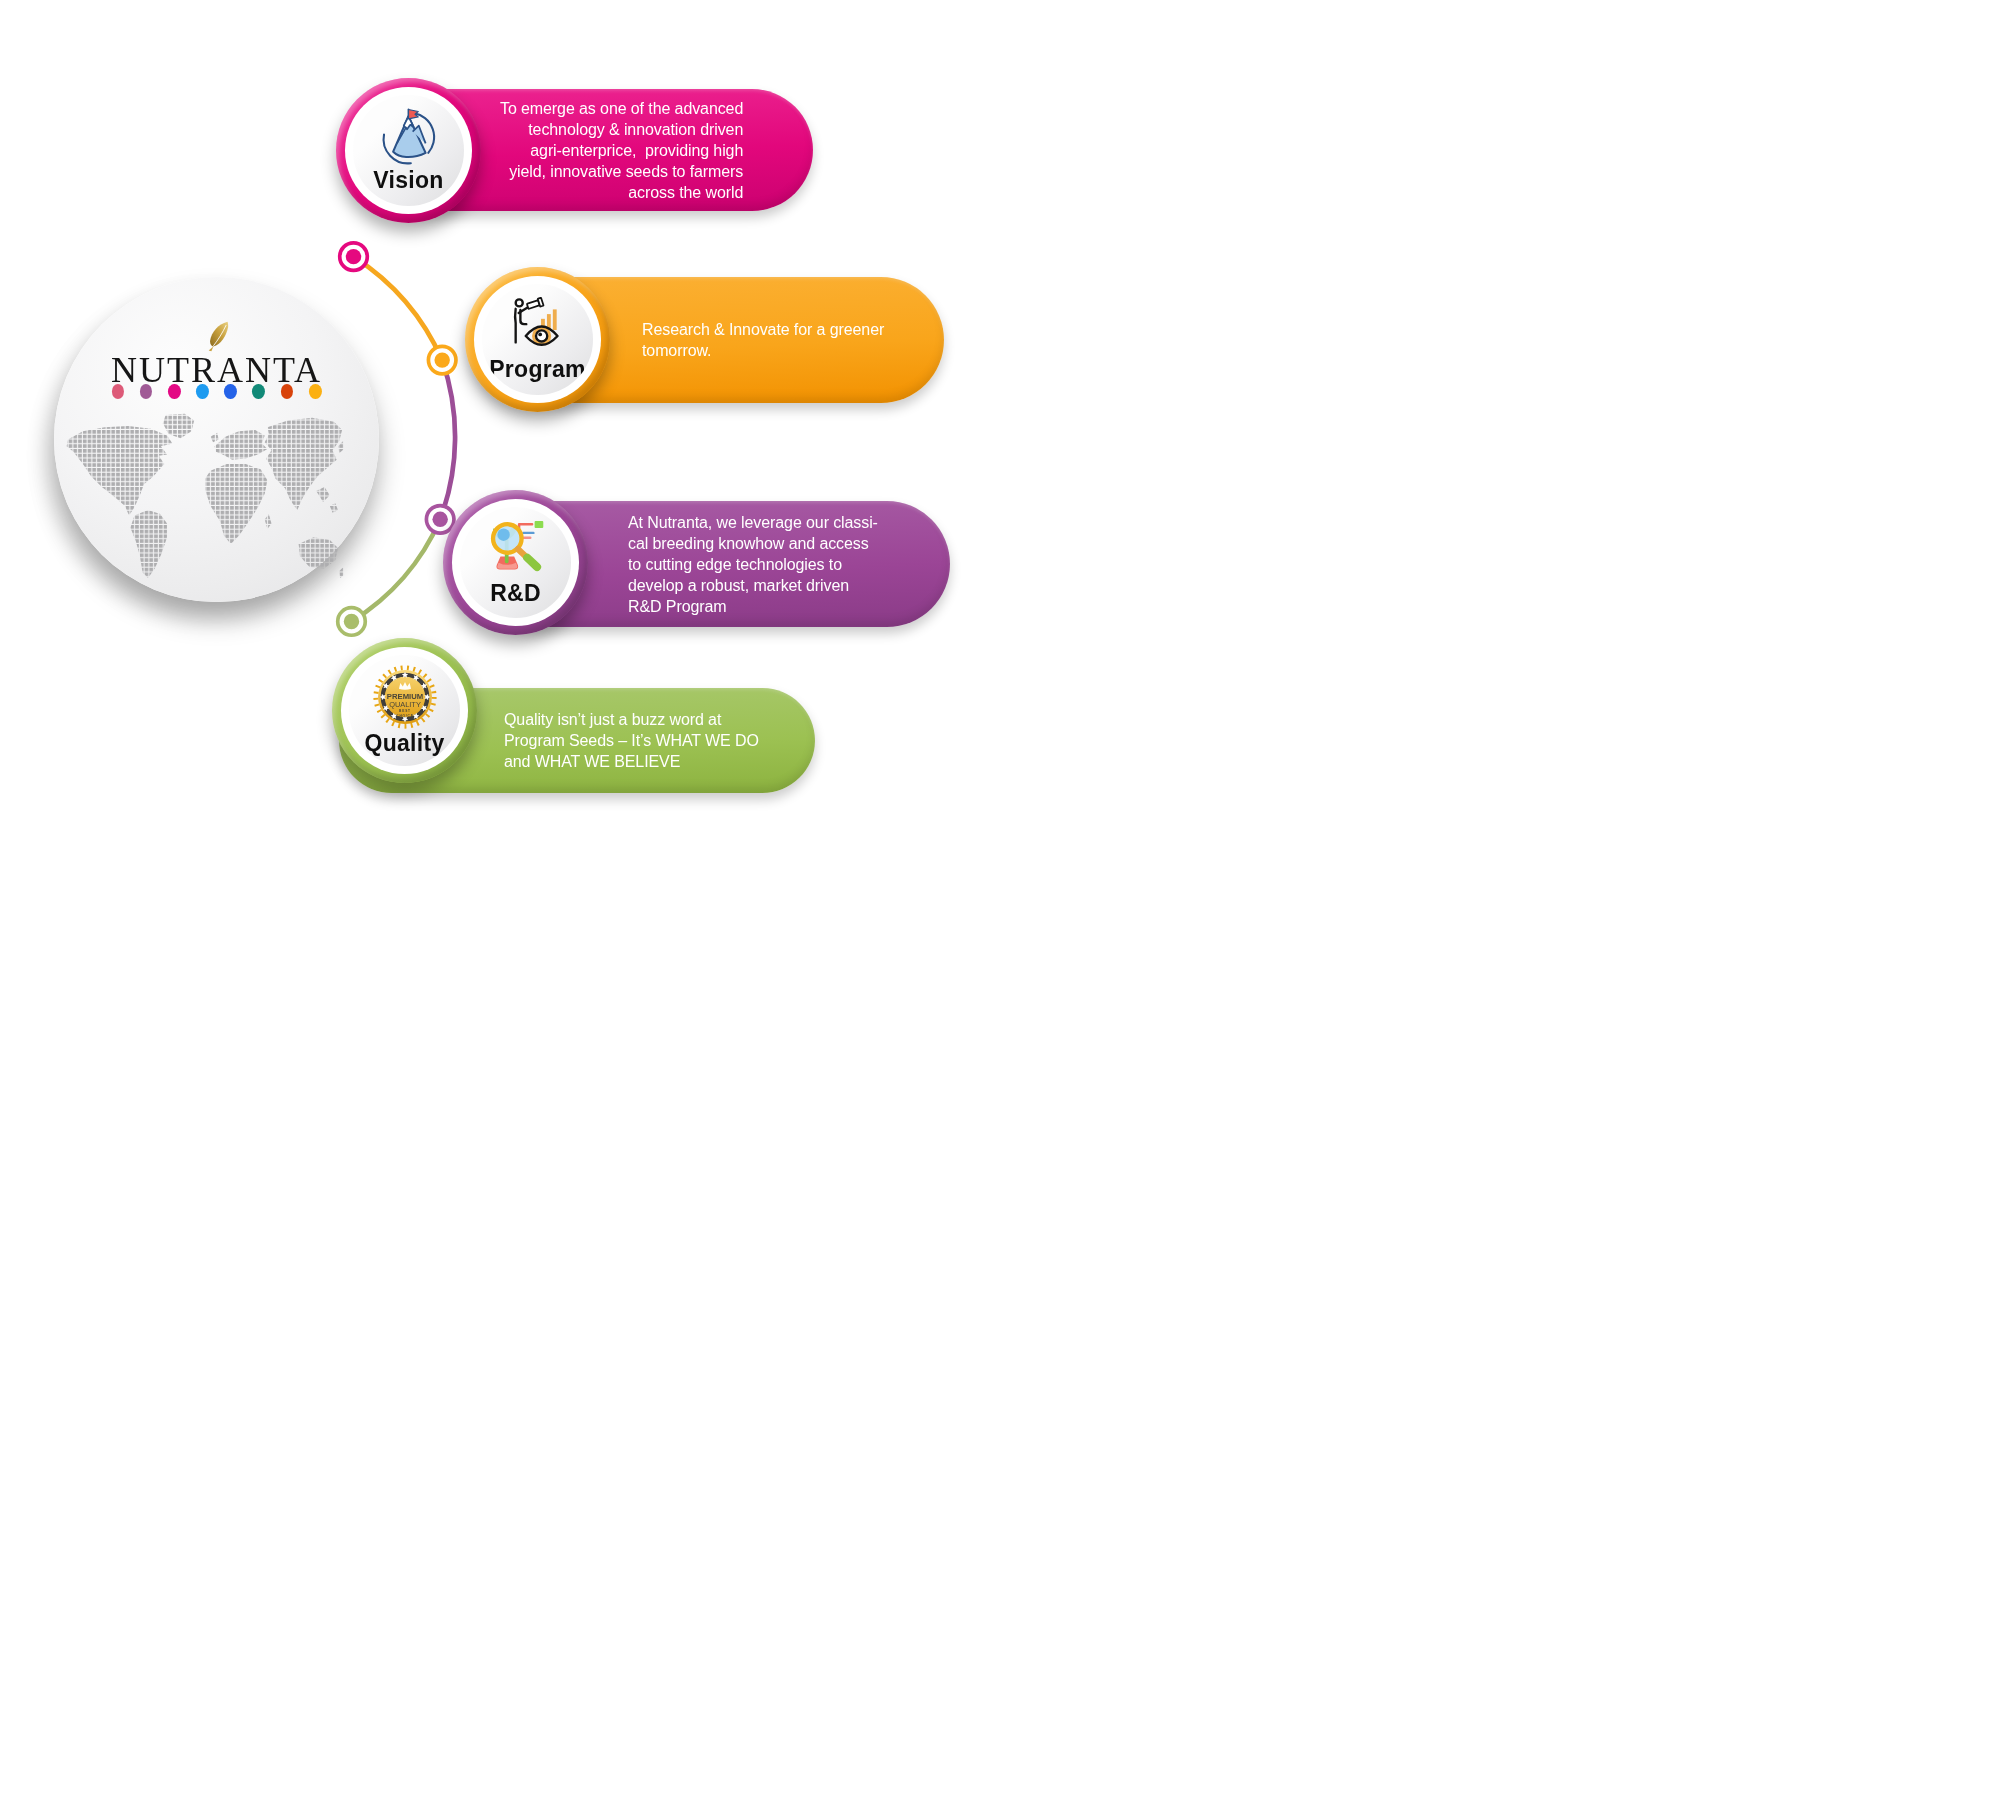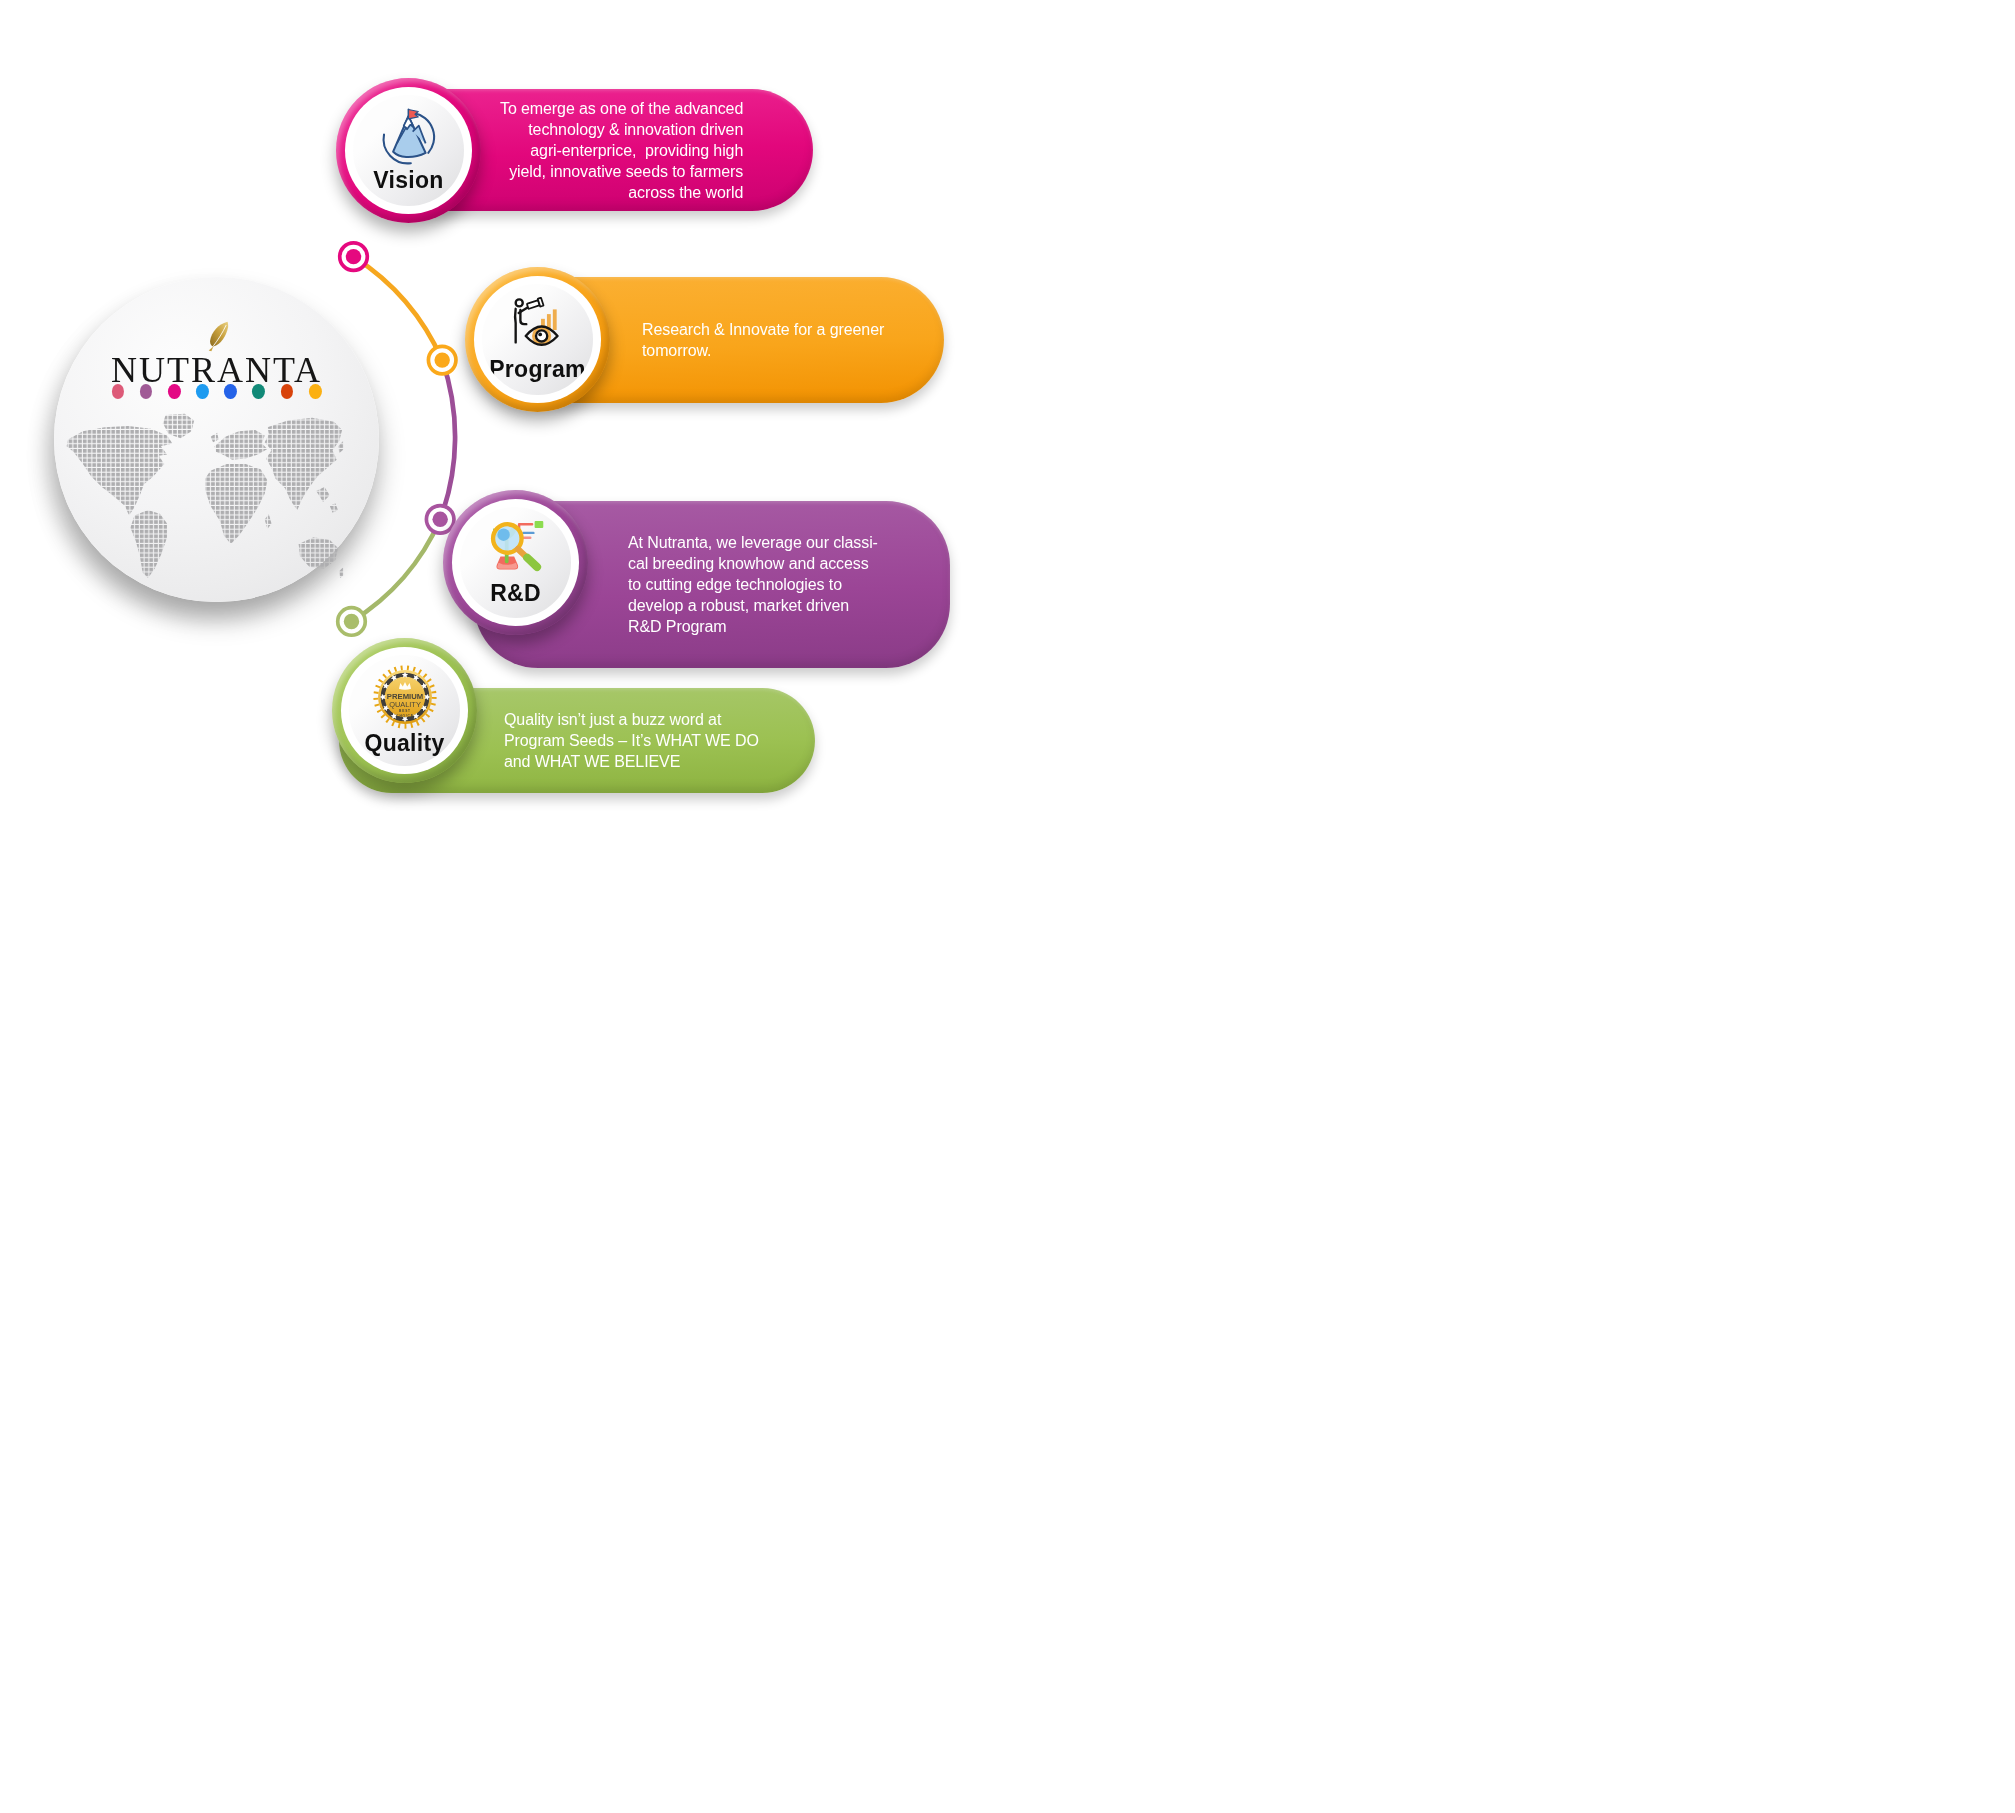--- a/index.html
+++ b/index.html
@@ -35,21 +35,21 @@
     position:absolute;display:flex;align-items:center;color:#ffffff;z-index:3;
     box-shadow:0 6.7px 12px rgba(0,0,0,.20), inset 0 -5.4px 9.4px rgba(0,0,0,.10), inset 0 2px 3.4px rgba(255,255,255,.18);
   }
   .cap-text{
     white-space:pre-wrap;font-size:16px;line-height:21px;letter-spacing:-0.1px;font-weight:400;
   }
   .capsule.vision {left:366px;top:89px;width:447px;height:122px;border-radius:61px;
     background:linear-gradient(178deg,#EC2490 0%,#E2077C 52%,#CB0170 100%);}
   .capsule.mission{left:470px;top:277px;width:474px;height:126px;border-radius:63px;
     background:linear-gradient(178deg,#FBB033 0%,#F9A51B 55%,#F29100 100%);}
-  .capsule.rd     {left:474px;top:501px;width:476px;height:167px;border-radius:64px;
+  .capsule.rd     {left:474px;top:501px;width:476px;height:126px;border-radius:64px;
     background:linear-gradient(178deg,#A75BA4 0%,#9B4596 55%,#8A3B87 100%);}
   .capsule.quality{left:339px;top:688px;width:476px;height:105px;border-radius:53px;
     background:linear-gradient(178deg,#A8C86C 0%,#9CC152 55%,#8CB23F 100%);}
   .vision  .cap-text{padding-left:134px;padding-right:13.4px;text-align:right;}
   .mission .cap-text{padding-left:172px;padding-right:13.4px;}
   .rd      .cap-text{padding-left:154px;padding-right:13.4px;}
   .quality .cap-text{padding-left:165px;padding-right:13.4px;}
 
   
   .badge{

